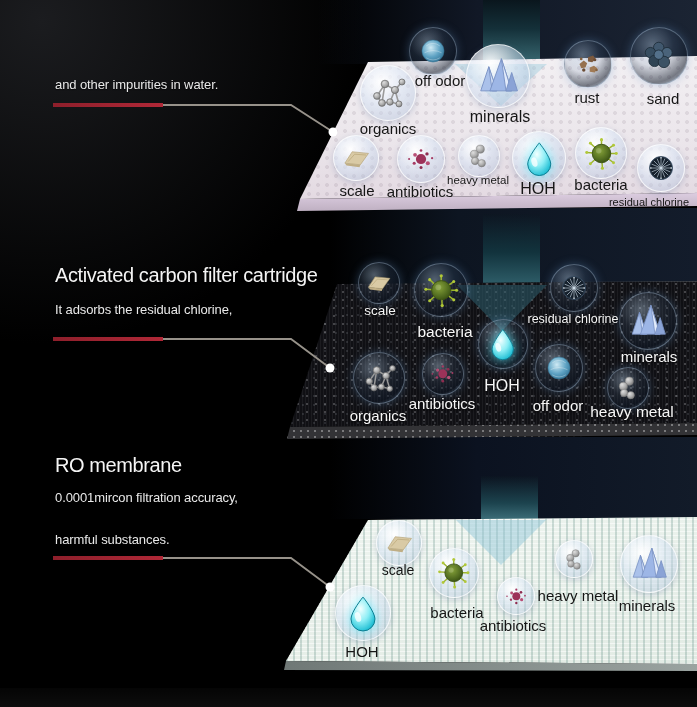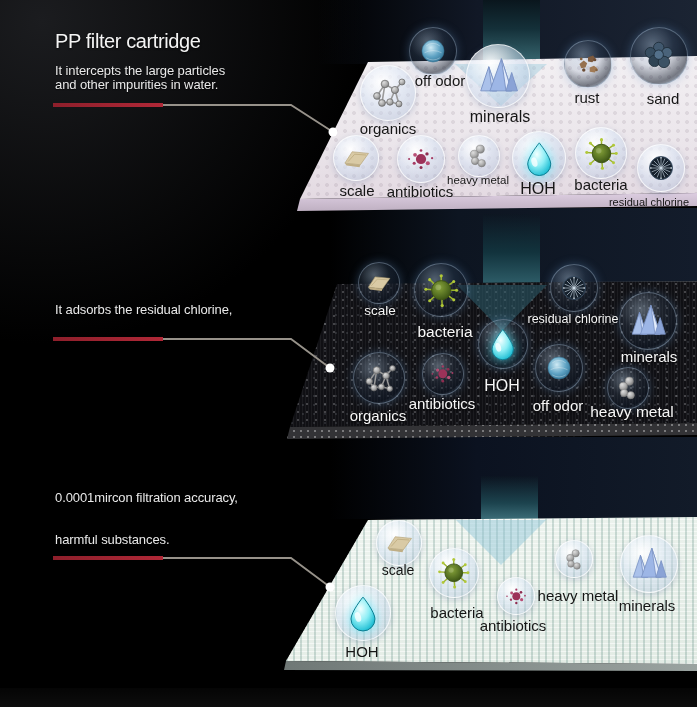--- a/index.html
+++ b/index.html
@@ -260,28 +260,28 @@
   <div class="strip" id="strip1"></div>
   <div class="panel" id="panel2"></div>
   <div class="strip" id="strip2"></div>
   <div class="panel" id="panel3"></div>
   <div class="strip" id="strip3"></div>
 
   <div class="arrow" id="arrow1"></div>
   <div class="arrow" id="arrow2"></div>
   <div class="arrow" id="arrow3"></div>
 
-  <div class="title" style="top:30px">PP filter cartridge</div>
-  <div class="desc" style="top:64px">It intercepts the large particles</div>
   <div class="desc" style="top:78px">and other impurities in water.</div>
   <div class="redbar" style="top:103px"></div>
 
+  <div class="title" style="top:264px">Activated carbon filter cartridge</div>
   <div class="desc" style="top:303px">It adsorbs the residual chlorine,</div>
   <div class="redbar" style="top:337px"></div>
 
+  <div class="title" style="top:454px">RO membrane</div>
   <div class="desc" style="top:491px">0.0001mircon filtration accuracy,</div>
   <div class="desc" style="top:533px">harmful substances.</div>
   <div class="redbar" style="top:556px"></div>
 
   <div class="bubble b-light zb" style="left:360px;top:65px;width:54px;height:54px">
       <svg class="ic">
         <use href="#i-organics"></use>
       </svg>
     </div>
   <div class="lbl lbl-dark zl" style="left:388px;top:120px;font-size:15px">organics</div>

